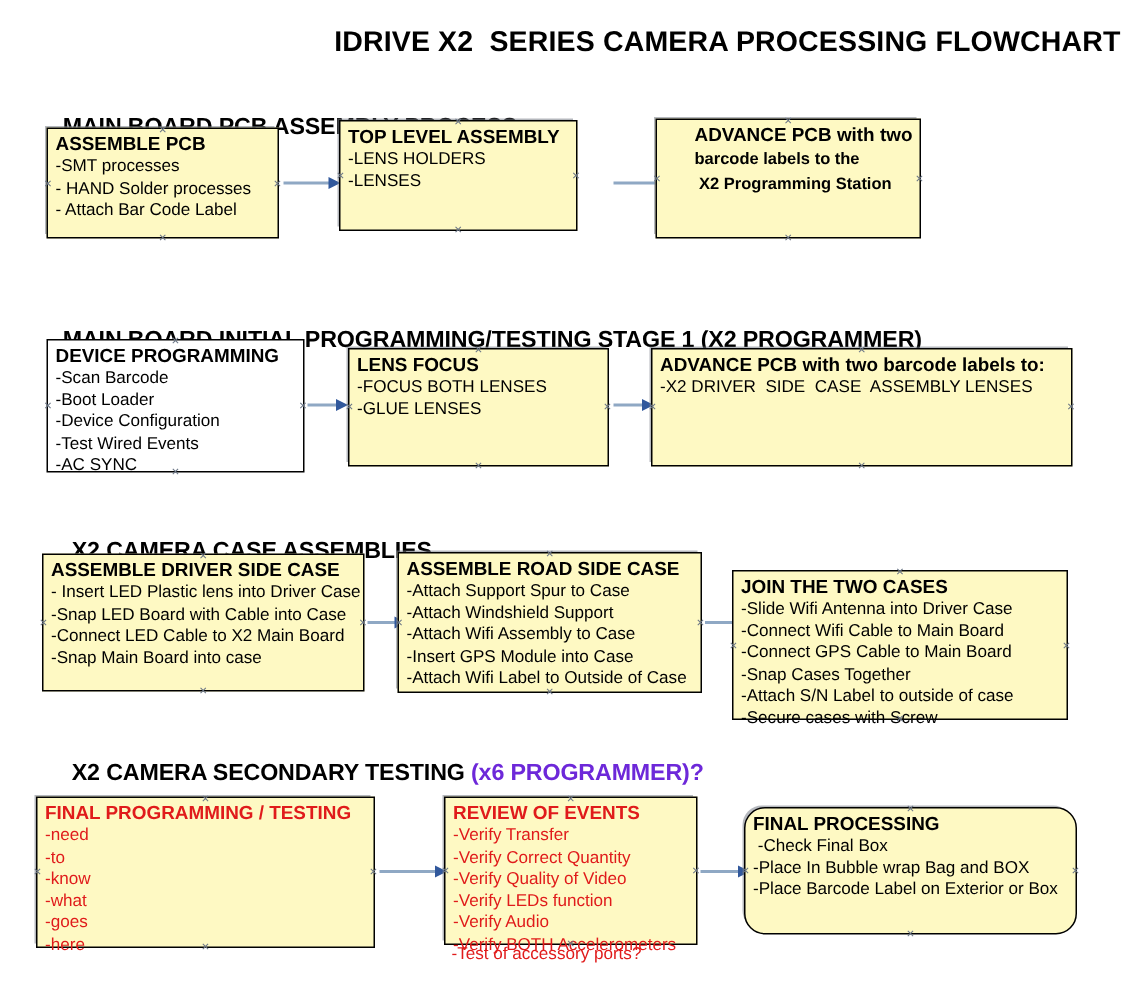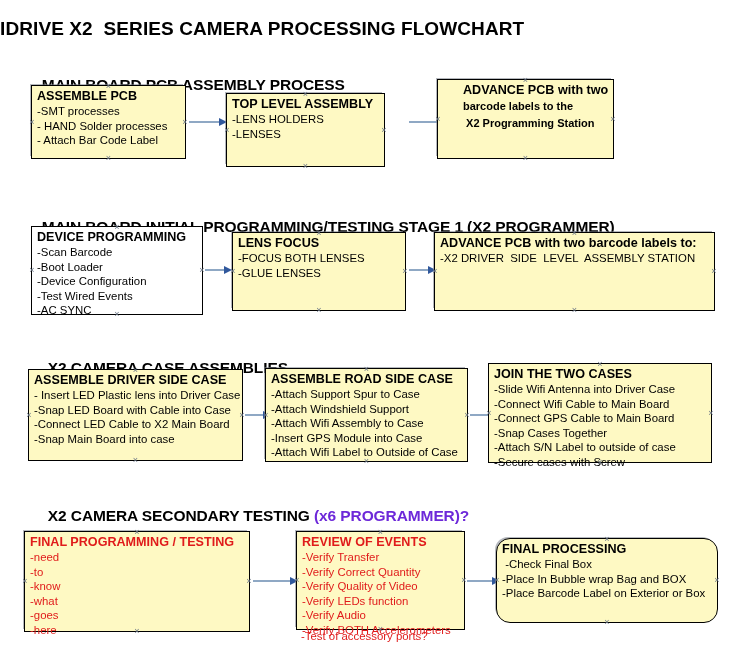--- a/index.html
+++ b/index.html
@@ -23,21 +23,21 @@
     width: 747px;
     height: 662px;
   }
 
   
   .doc-title {
     position: absolute;
     left: 0;
     top: 18px;
     width: 747px;
-    text-align: left;
+    text-align: right;
     font-size: 19px;
     font-weight: bold;
     color: #000000;
     letter-spacing: 0.1px;
     white-space: pre;
   }
 
   
   .section-head {
     position: absolute;
@@ -148,21 +148,21 @@
     <span class="cp" style="left:50%; top:100%;"></span>
     <span class="cp" style="left:0;    top:50%;"></span>
     <span class="cp" style="left:100%; top:50%;"></span>
   </div>
 
   <div class="connector" style="left:189px; top:121px; width:38px;">
     <span class="shaft" style="width:31px;"></span>
     <span class="head" style="left:30px;"></span>
   </div>
 
-  <div class="node shadow" style="left:226px; top:93px; width:159px; height:74px;">
+  <div class="node shadow" style="left:226px; top:80px; width:159px; height:74px;">
     <div class="node-title">TOP LEVEL ASSEMBLY</div>
     <div class="node-line">-LENS HOLDERS</div>
     <div class="node-line">-LENSES</div>
     <span class="cp" style="left:50%; top:0;"></span>
     <span class="cp" style="left:50%; top:100%;"></span>
     <span class="cp" style="left:0;    top:50%;"></span>
     <span class="cp" style="left:100%; top:50%;"></span>
   </div>
 
   <div class="connector" style="left:409px; top:121px; width:38px;">
@@ -212,21 +212,21 @@
     <span class="cp" style="left:100%; top:50%;"></span>
   </div>
 
   <div class="connector" style="left:409px; top:269px; width:28px;">
     <span class="shaft" style="width:20px;"></span>
     <span class="head" style="left:19px;"></span>
   </div>
 
   <div class="node shadow" style="left:434px; top:232px; width:281px; height:79px;">
     <div class="node-title">ADVANCE PCB with two barcode labels to:</div>
-    <div class="node-line">-X2 DRIVER  SIDE  LEVEL  ASSEMBLY STATION</div>
+    <div class="node-line">-X2 DRIVER  SIDE  CASE  ASSEMBLY LENSES</div>
     <span class="cp" style="left:50%; top:0;"></span>
     <span class="cp" style="left:50%; top:100%;"></span>
     <span class="cp" style="left:0;    top:50%;"></span>
     <span class="cp" style="left:100%; top:50%;"></span>
   </div>
 
   <div class="section-head" style="left:31px; top:341px;">
     <span>X2 CAMERA CASE ASSEMBLIES</span>
   </div>
 
@@ -258,21 +258,21 @@
     <span class="cp" style="left:50%; top:100%;"></span>
     <span class="cp" style="left:0;    top:50%;"></span>
     <span class="cp" style="left:100%; top:50%;"></span>
   </div>
 
   <div class="connector" style="left:470px; top:414px; width:27px;">
     <span class="shaft" style="width:19px;"></span>
     <span class="head" style="left:18px;"></span>
   </div>
 
-  <div class="node" style="left:488px; top:363px; width:224px; height:100px;">
+  <div class="node" style="left:488px; top:380px; width:224px; height:100px;">
     <div class="node-title">JOIN THE TWO CASES</div>
     <div class="node-line">-Slide Wifi Antenna into Driver Case</div>
     <div class="node-line">-Connect Wifi Cable to Main Board</div>
     <div class="node-line">-Connect GPS Cable to Main Board</div>
     <div class="node-line">-Snap Cases Together</div>
     <div class="node-line">-Attach S/N Label to outside of case</div>
     <div class="node-line">-Secure cases with Screw</div>
     <span class="cp" style="left:50%; top:0;"></span>
     <span class="cp" style="left:50%; top:100%;"></span>
     <span class="cp" style="left:0;    top:50%;"></span>

